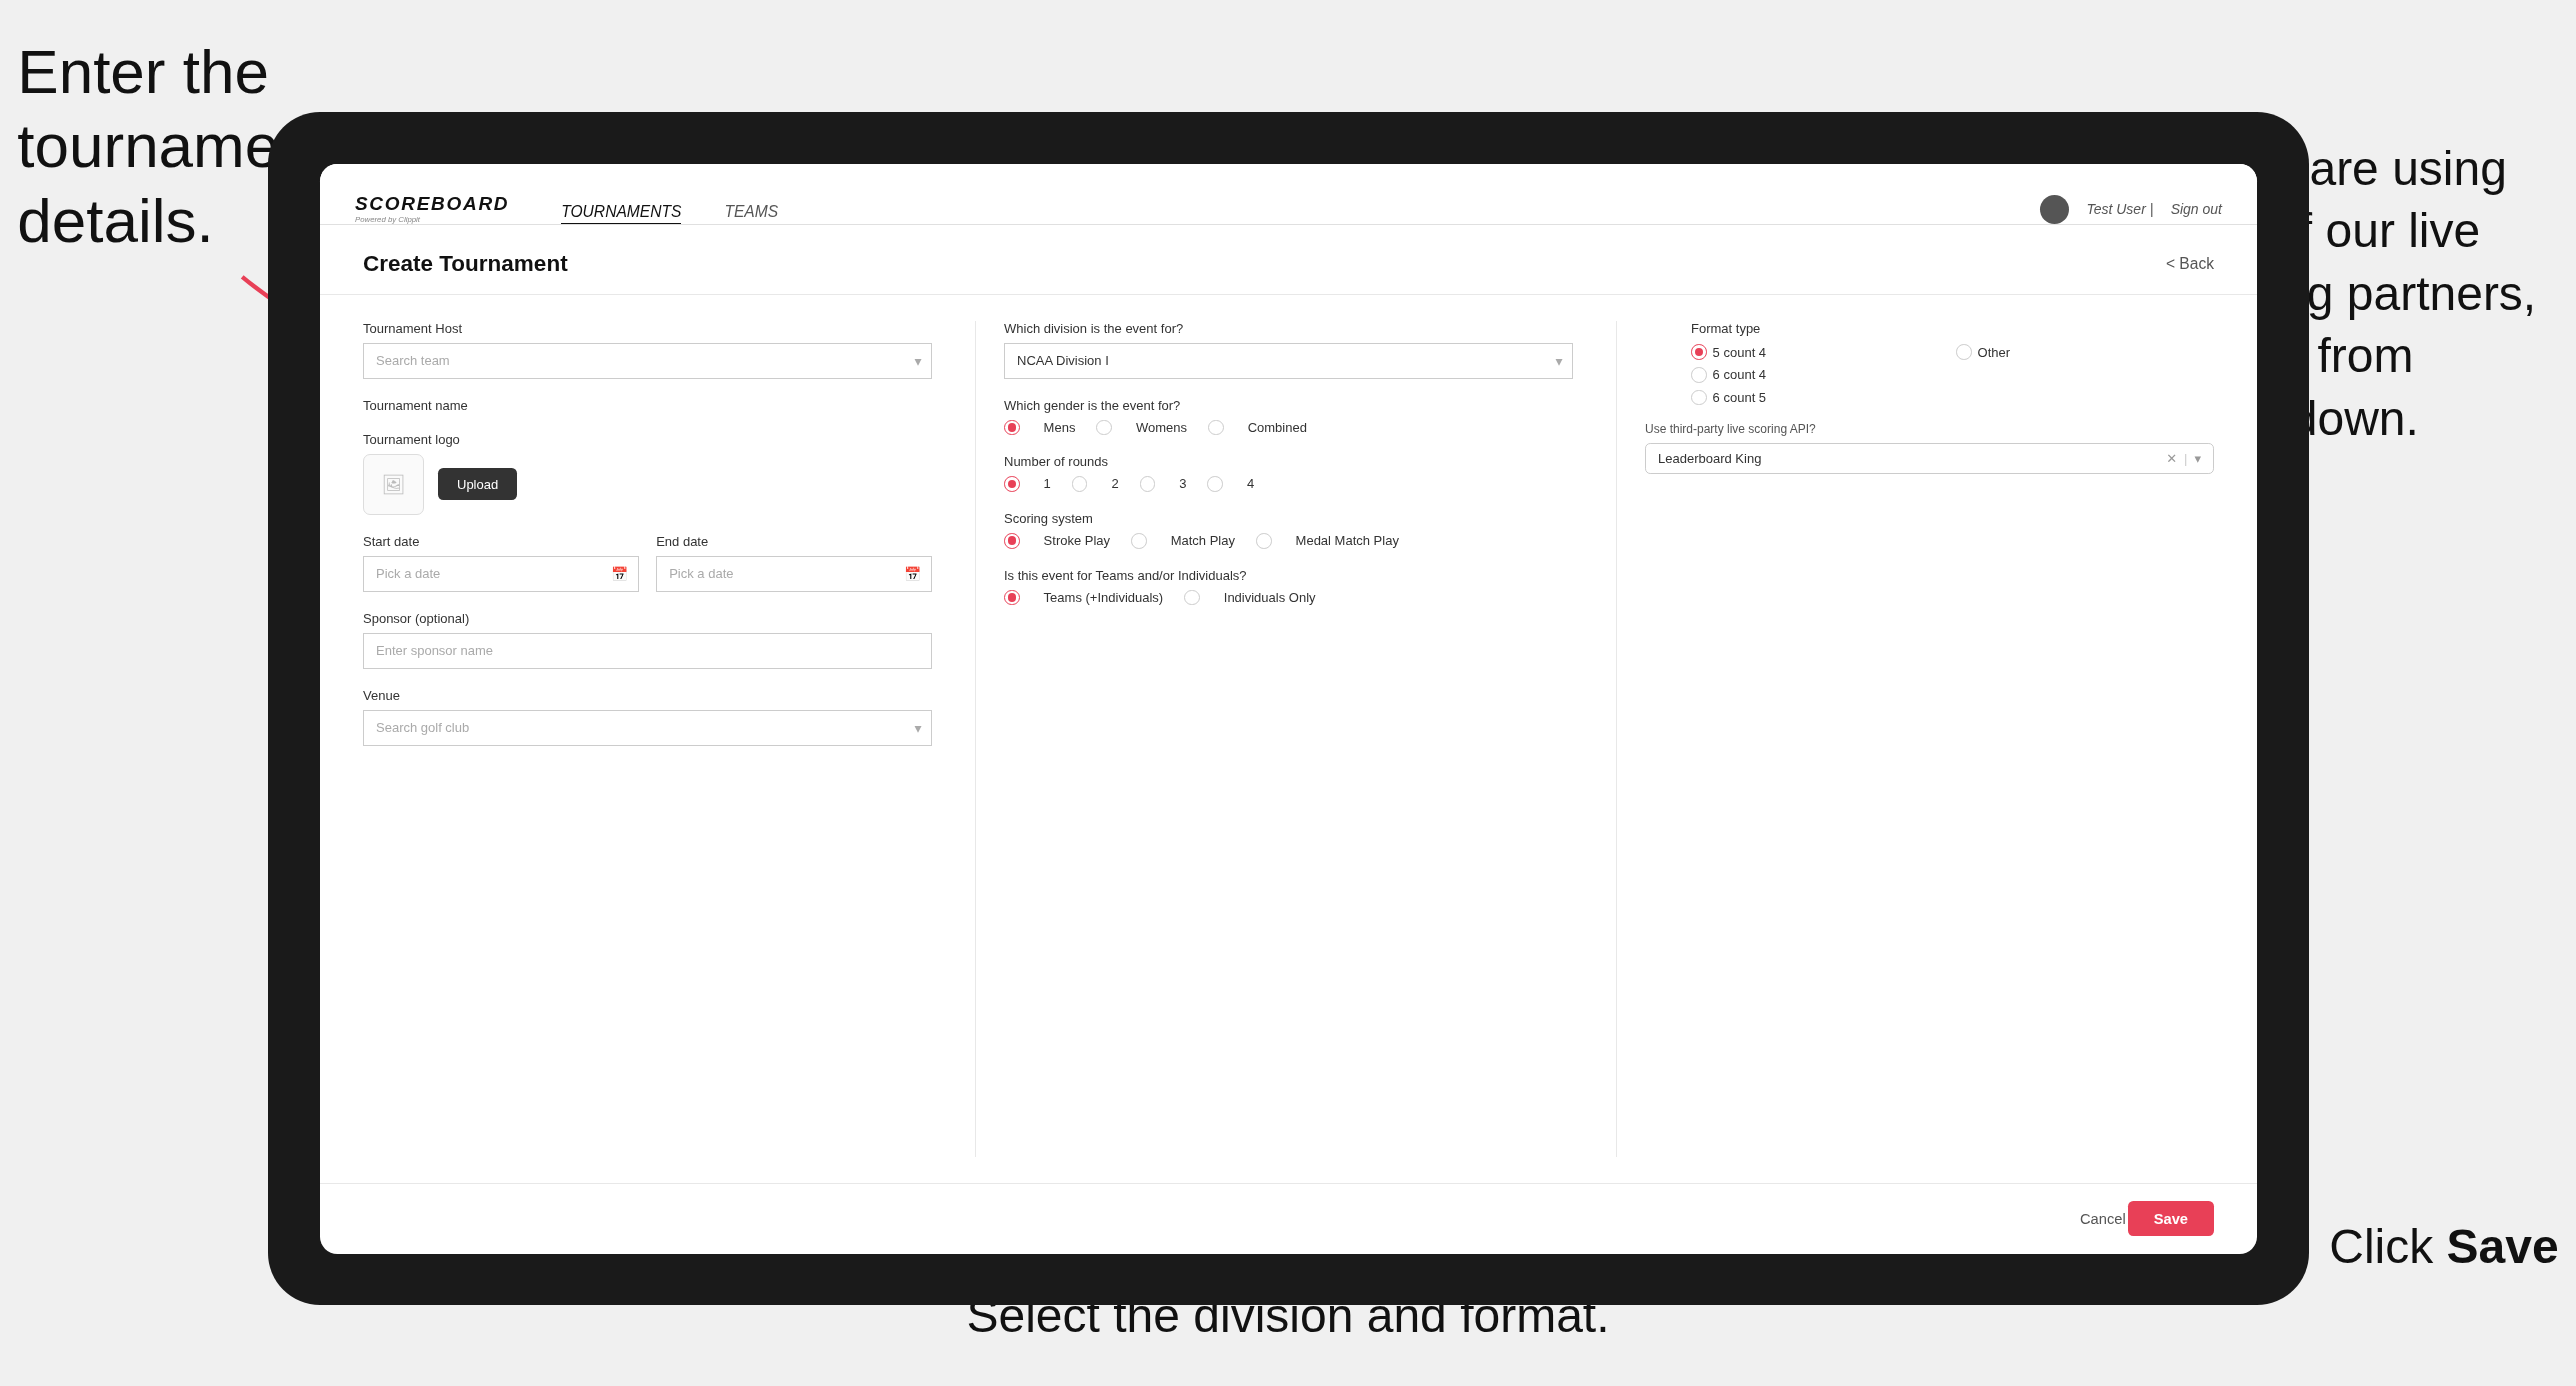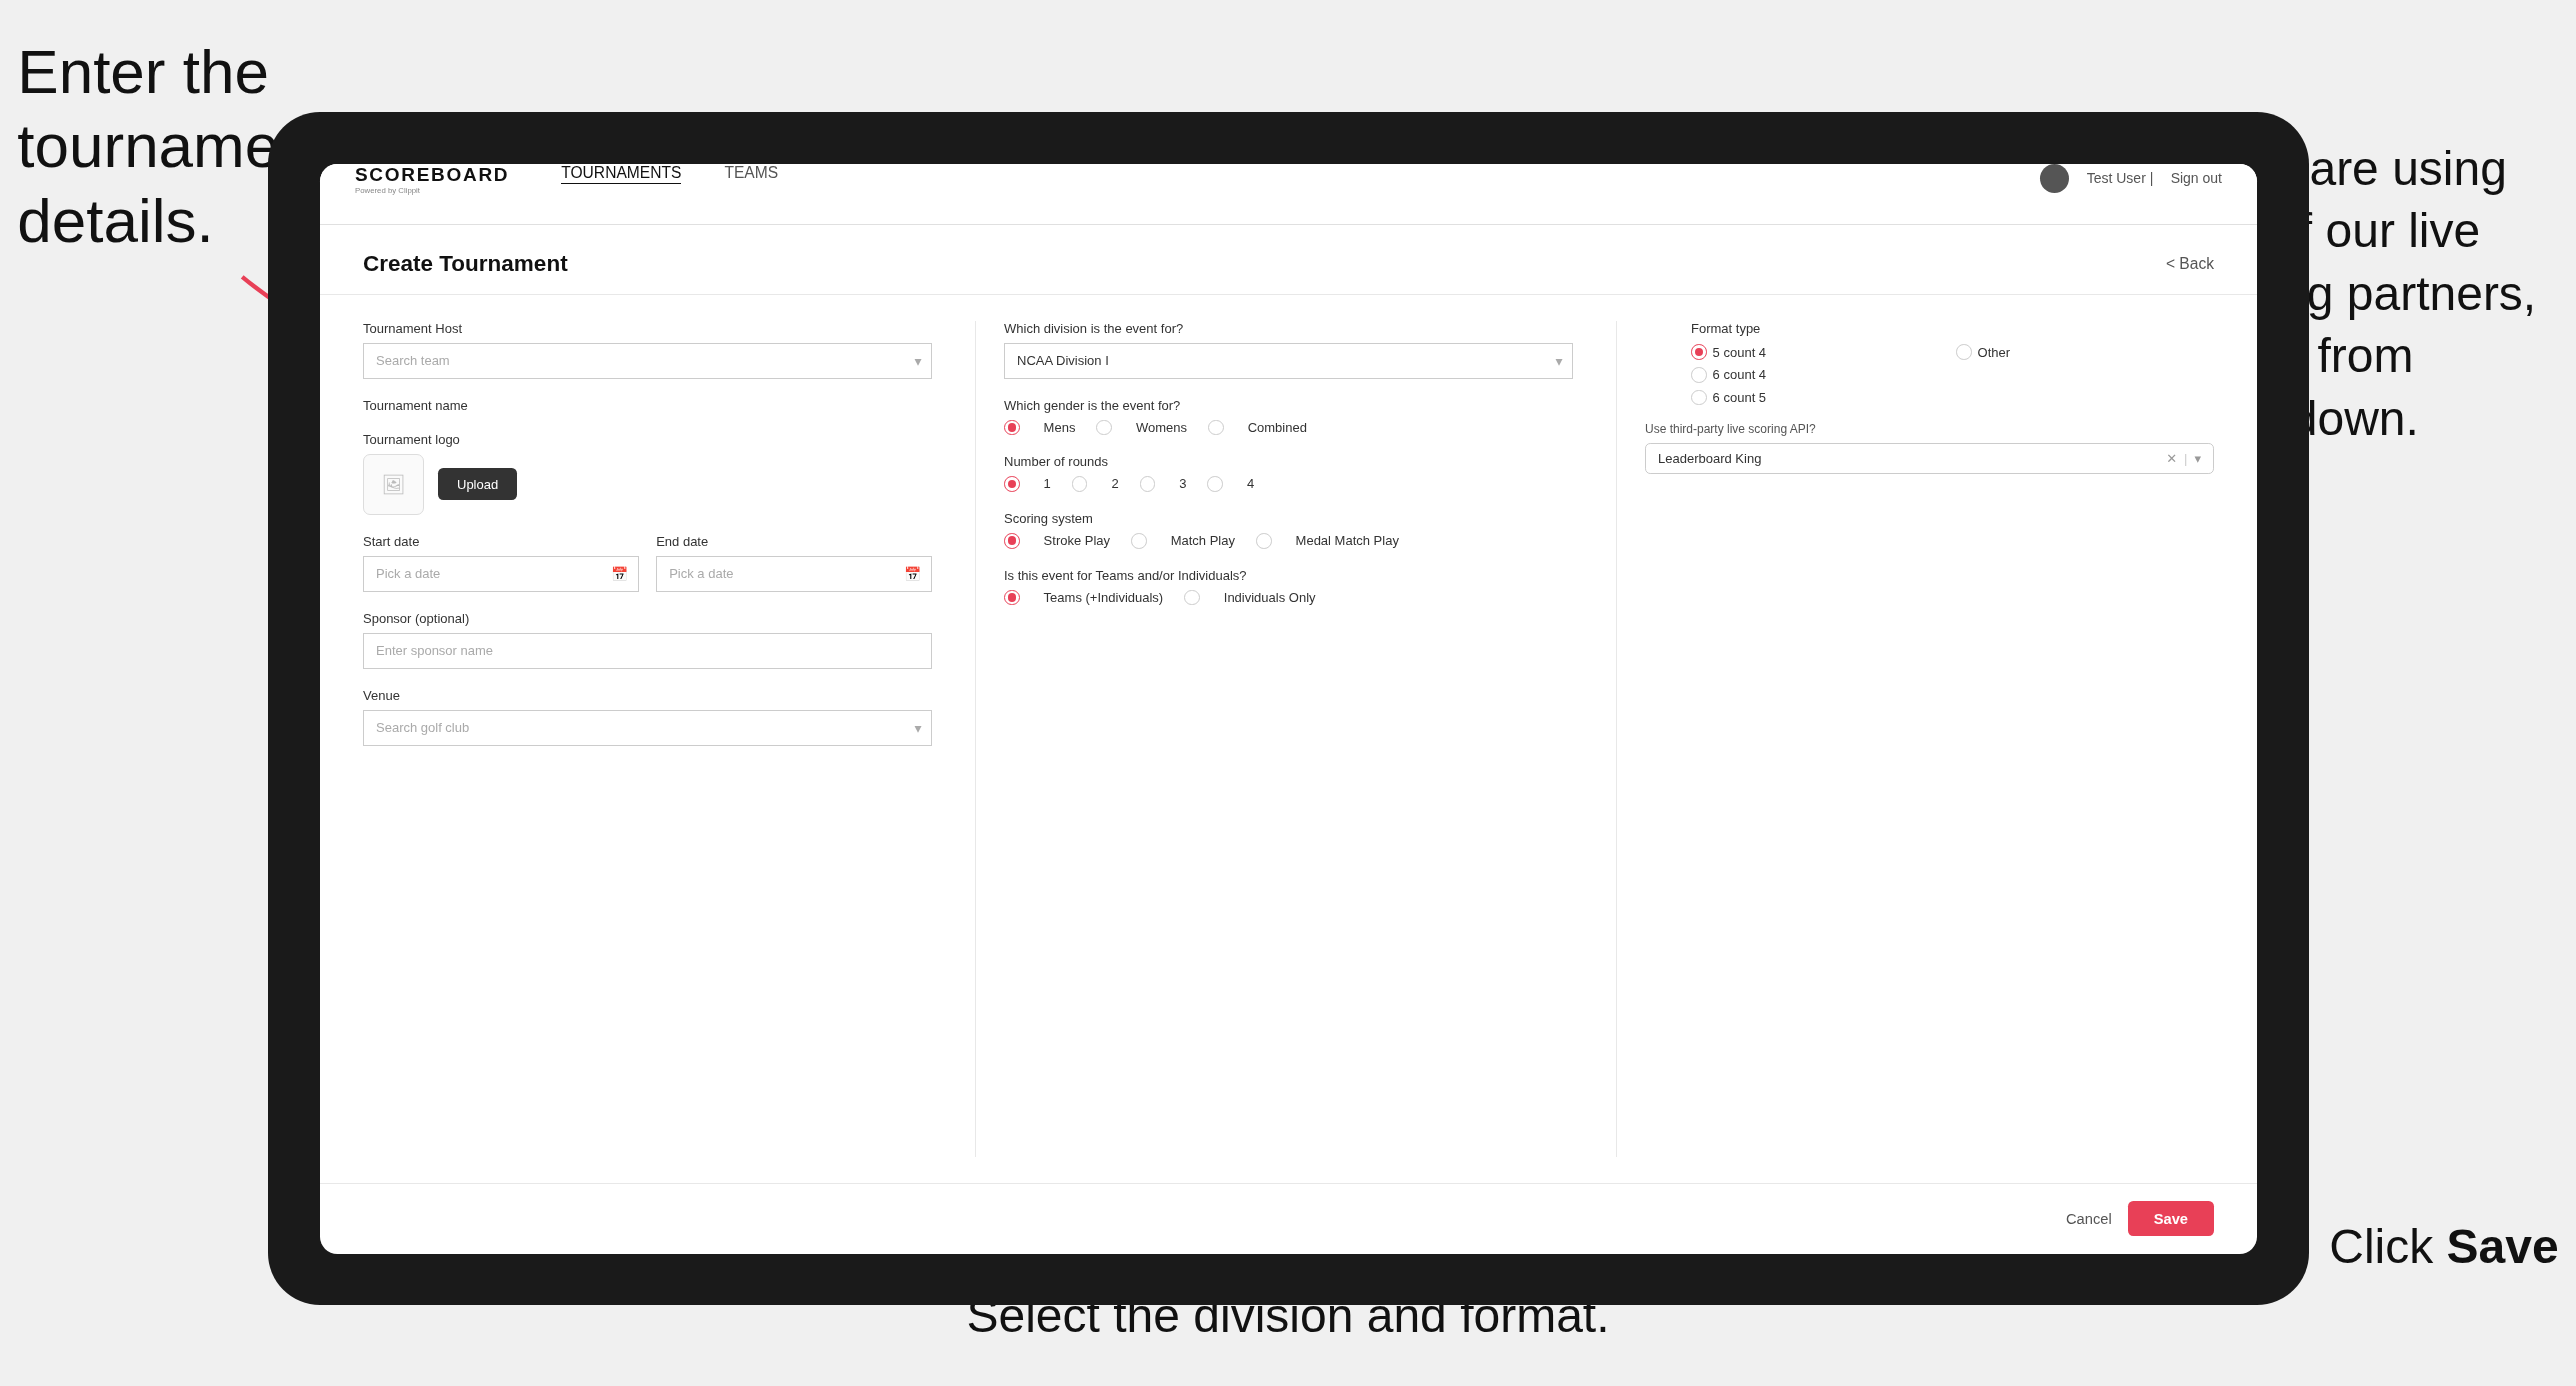--- a/index.html
+++ b/index.html
@@ -82,23 +82,24 @@
       display: flex;
       flex-direction: column;
     }
 
     
     .nav-bar {
       background: #fff;
       border-bottom: 1.7px solid #e0e0e0;
       height: 61px;
       display: flex;
-      align-items: flex-start;
+      align-items: flex-end;
       padding: 0 35px;
       flex-shrink: 0;
+      font-style: italic;
     }
 
     .nav-logo {
       display: flex;
       flex-direction: column;
       margin-right: 52px;
     }
     .nav-logo-title {
       font-size: 19px;
       font-weight: 800;
@@ -362,21 +363,21 @@
       color: #999;
       cursor: pointer;
     }
 
     
     .form-footer {
       border-top: 0.9px solid #e8e8e8;
       padding: 17.3px 43px;
       display: flex;
       justify-content: flex-end;
-      gap: 16px;
+      gap: 2px;
       align-items: center;
     }
     .cancel-btn {
       background: none;
       border: none;
       font-size: 14.7px;
       color: #555;
       cursor: pointer;
     }
     .save-btn {

